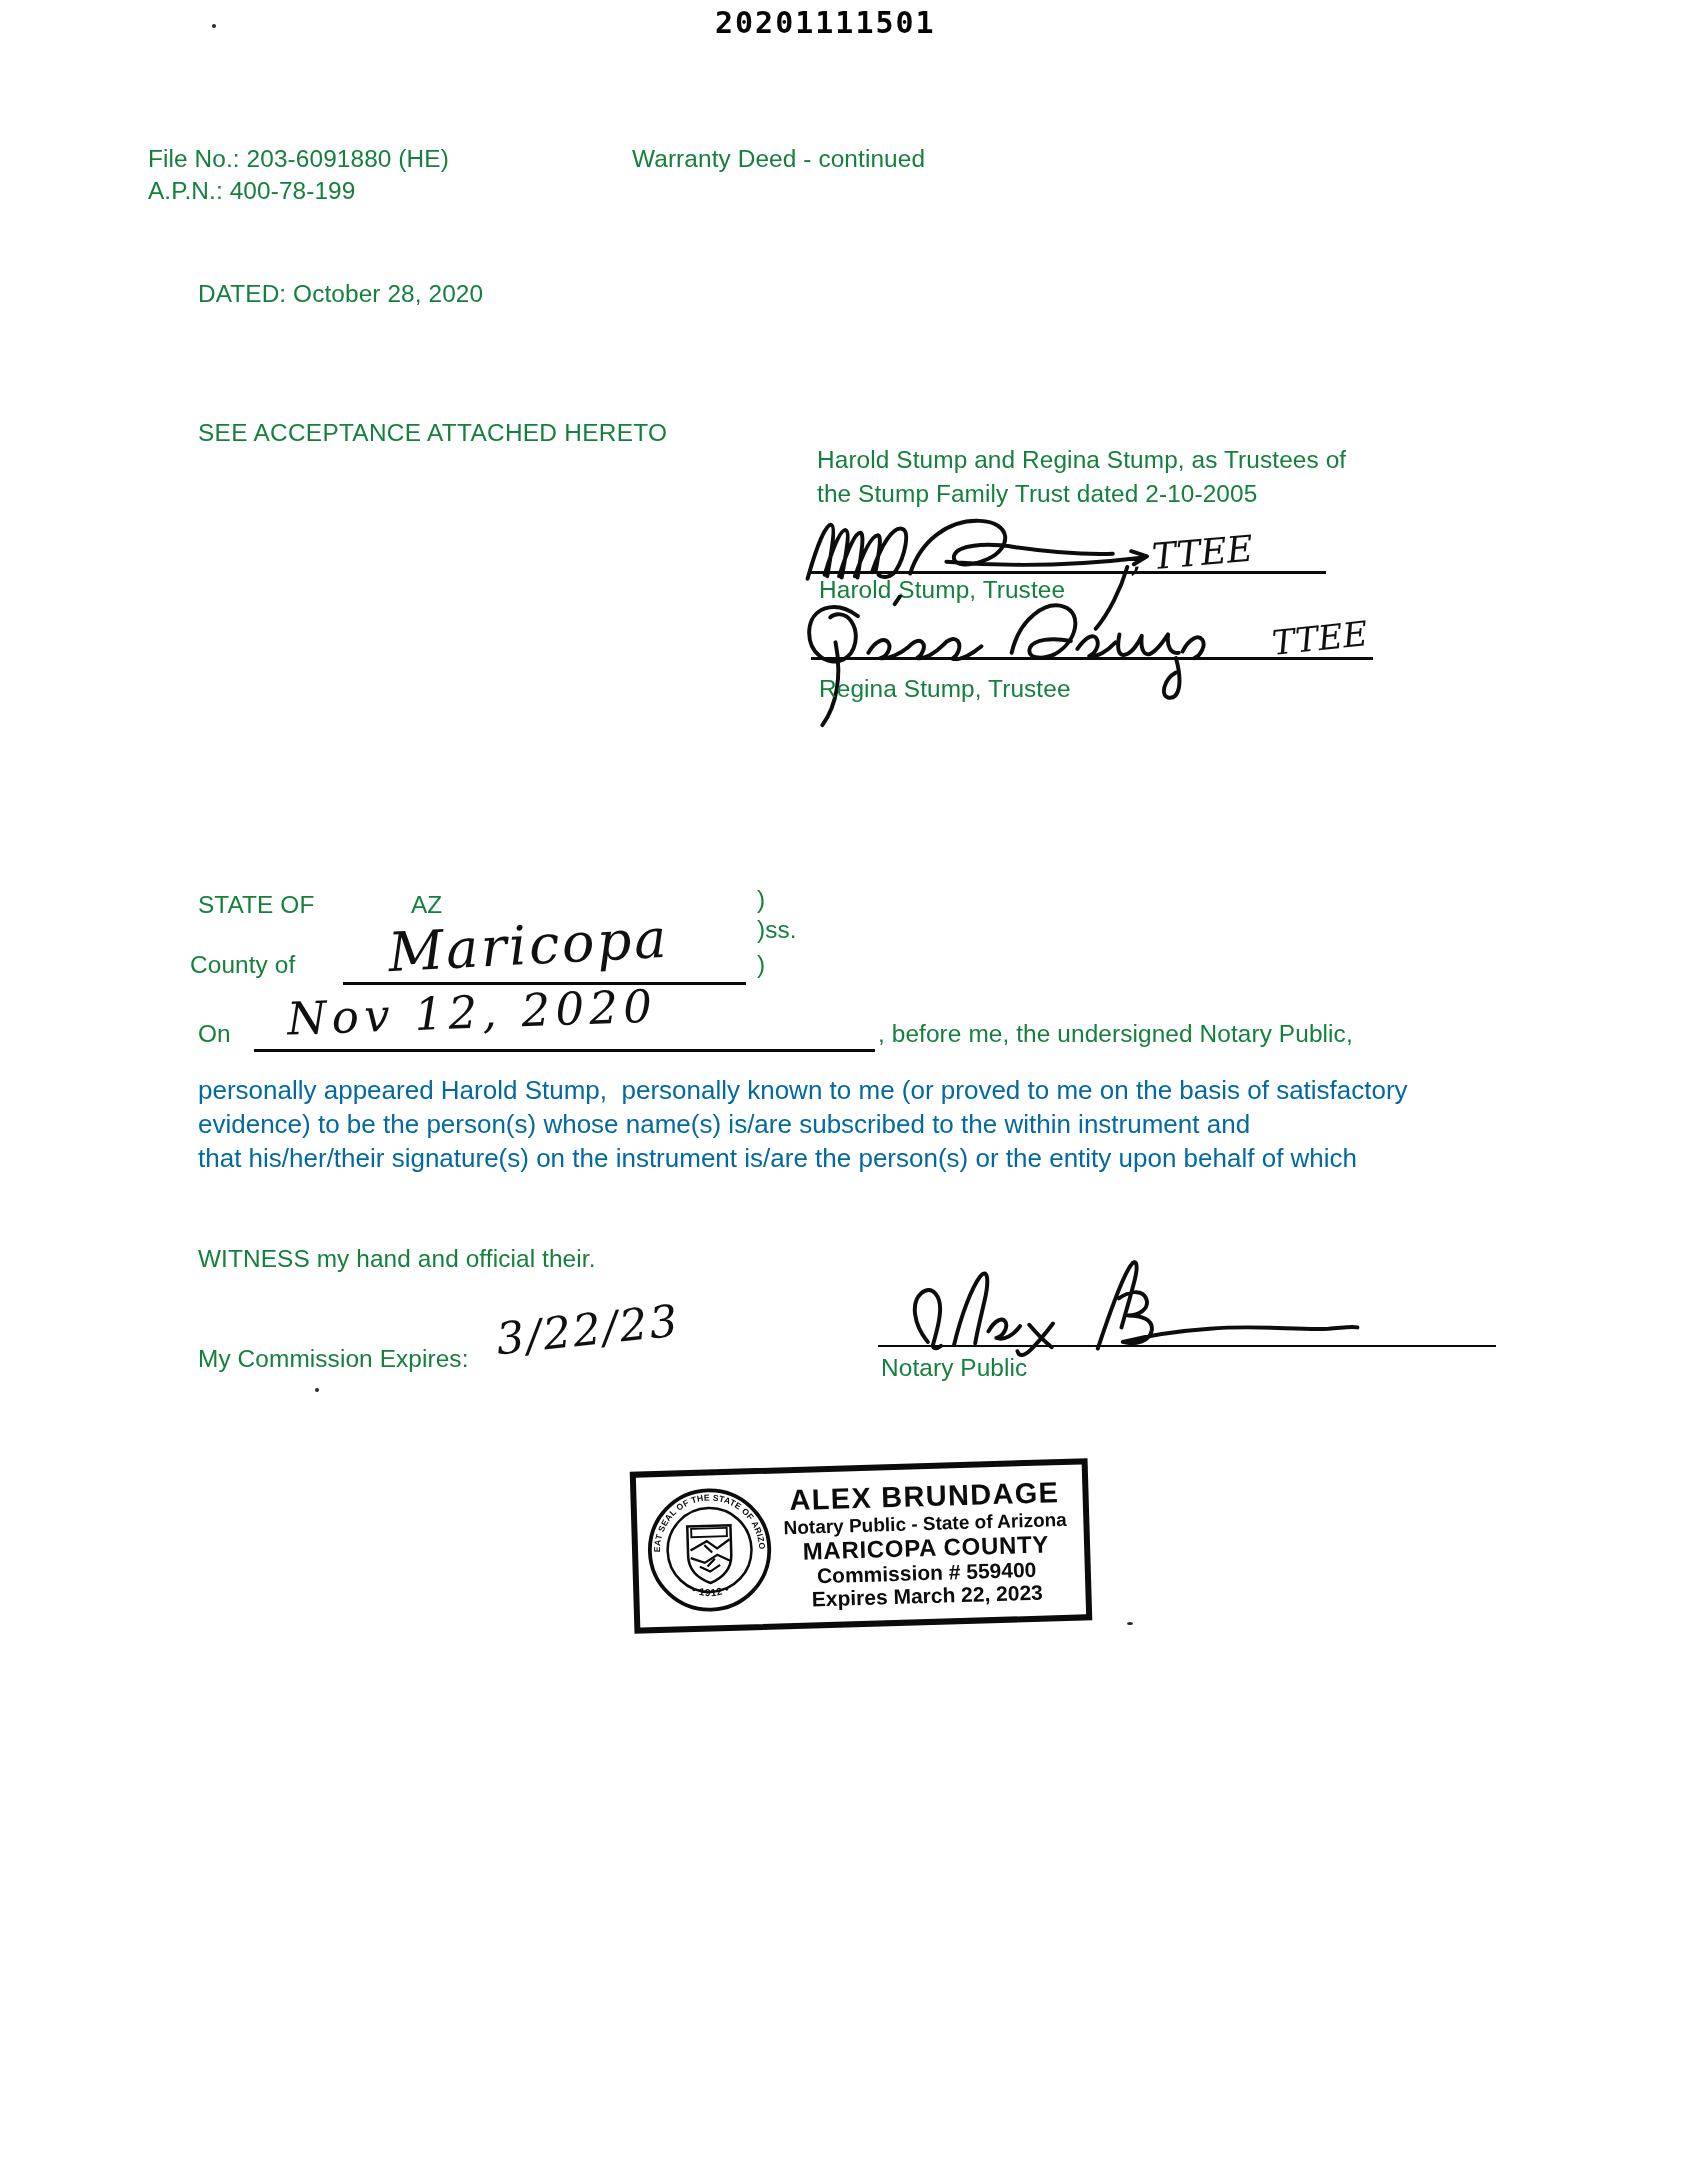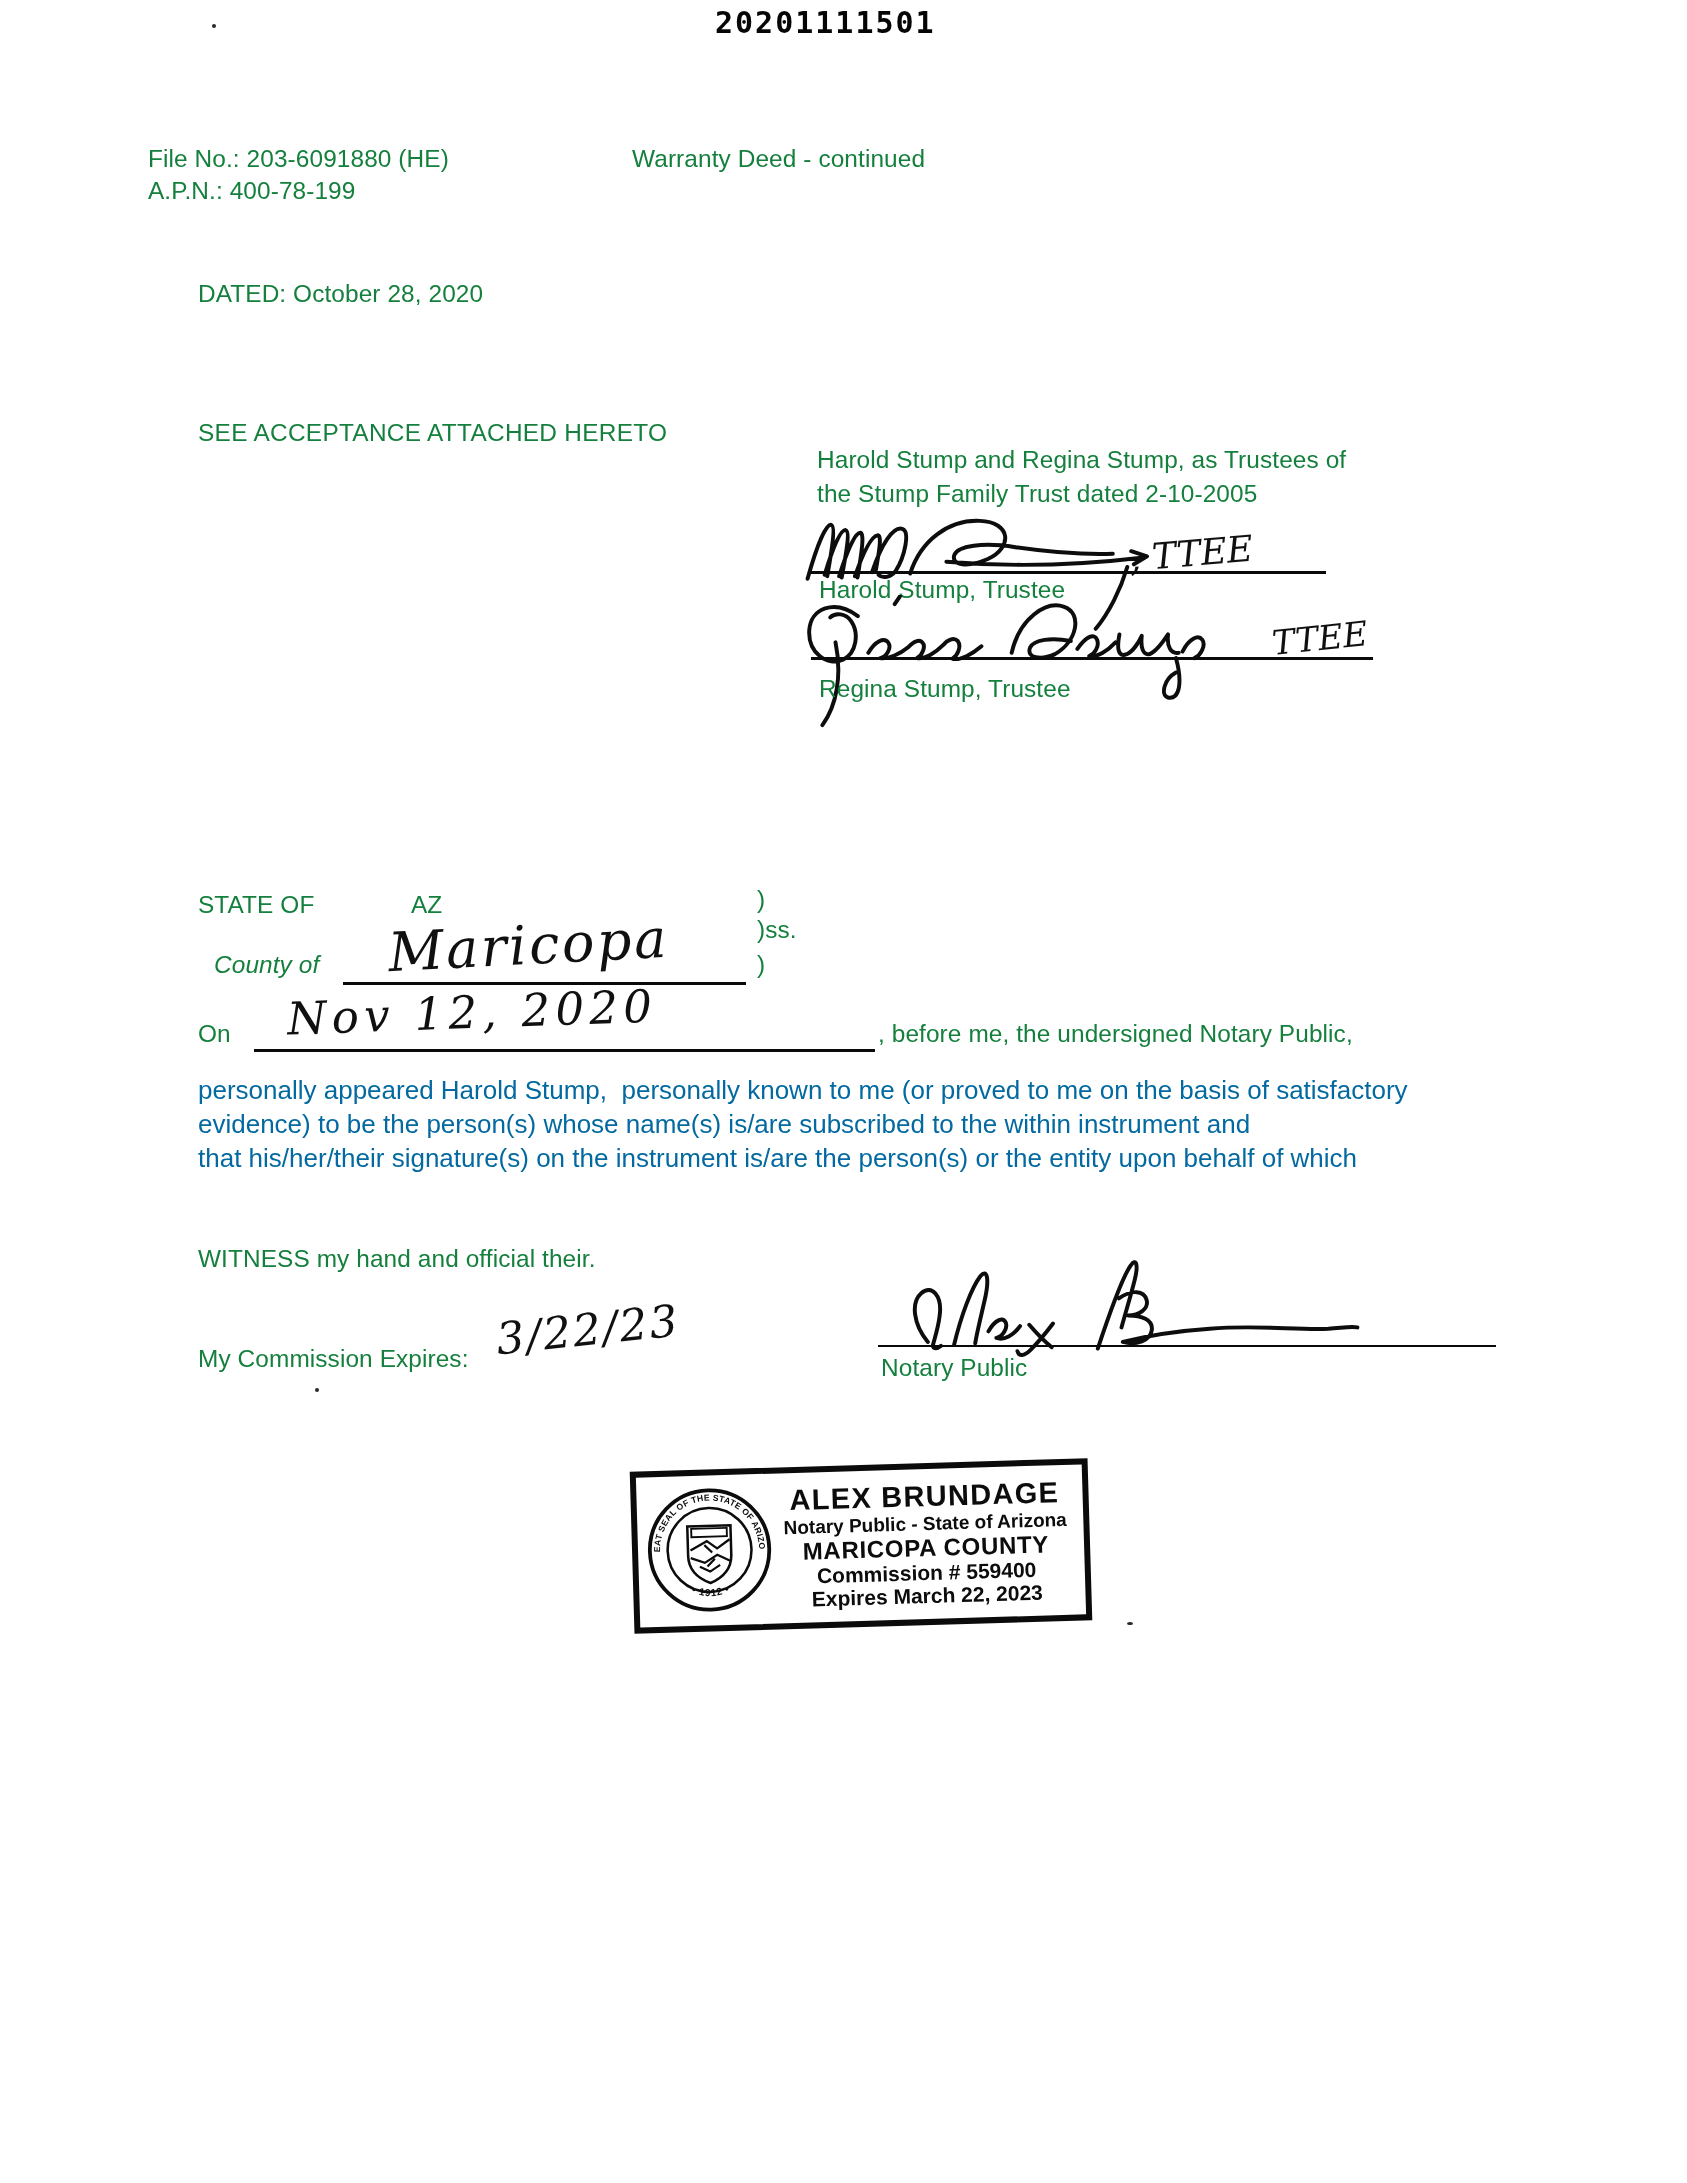--- a/index.html
+++ b/index.html
@@ -64,21 +64,21 @@
     <path stroke-width="6" d="M96,32 C60,6 24,20 22,54 C20,88 50,110 74,98 C94,88 98,58 86,40 C78,28 62,26 54,34 M62,72 C72,122 64,168 42,198 M152,14 L160,2 M112,88 C122,70 136,64 142,72 C148,80 140,94 130,96 C142,98 160,90 172,80 C180,72 188,66 194,72 C200,78 194,92 186,96 C198,98 214,88 226,76 C232,68 242,64 248,70 C254,78 248,92 240,97 C252,100 270,90 284,78 M330,88 C342,36 382,8 410,18 C438,28 430,70 396,90 C374,100 352,96 358,80 C364,68 390,64 420,70 M430,82 C444,62 456,58 460,68 C464,78 456,90 448,93 C460,95 476,85 488,72 M494,60 C490,80 492,93 502,91 C512,89 522,75 528,62 C526,80 530,92 540,90 C550,86 560,72 568,60 C566,78 572,90 584,88 M590,86 C600,66 614,60 620,68 C626,76 618,92 608,96 M580,96 C590,132 586,160 568,156 C556,152 562,128 580,118"></path>
   </svg>
   <span class="hw" style="left:1272px;top:618px;font-size:34px;transform:rotate(-6deg);">TTEE</span>
   <div class="rule" style="left:811px;top:657px;width:562px;height:2.6px;"></div>
   <div class="t" style="left:819px;top:675px;">Regina Stump, Trustee</div>
 
   <div class="t" style="left:198px;top:891px;">STATE OF</div>
   <div class="t" style="left:411px;top:891px;">AZ</div>
   <div class="t" style="left:757px;top:886px;">)</div>
   <div class="t" style="left:757px;top:916px;">)ss.</div>
-  <div class="t" style="left:214px;top:951px;font-style:italic;">County of</div>
+  <div class="t" style="left:190px;top:951px;">County of</div>
   <span class="hw" style="left:388px;top:914px;font-size:54px;letter-spacing:2.6px;transform:rotate(-3deg);">Maricopa</span>
   <div class="rule" style="left:343px;top:982px;width:403px;height:2.6px;"></div>
   <div class="t" style="left:757px;top:951px;">)</div>
 
   <div class="t" style="left:198px;top:1020px;">On</div>
   <span class="hw" style="left:287px;top:986px;font-size:45px;letter-spacing:5.3px;transform:rotate(-2deg);">Nov 12, 2020</span>
   <div class="rule" style="left:254px;top:1049px;width:621px;height:2.6px;"></div>
   <div class="t" style="left:878px;top:1020px;">, before me, the undersigned Notary Public,</div>
 
   <div class="para">

